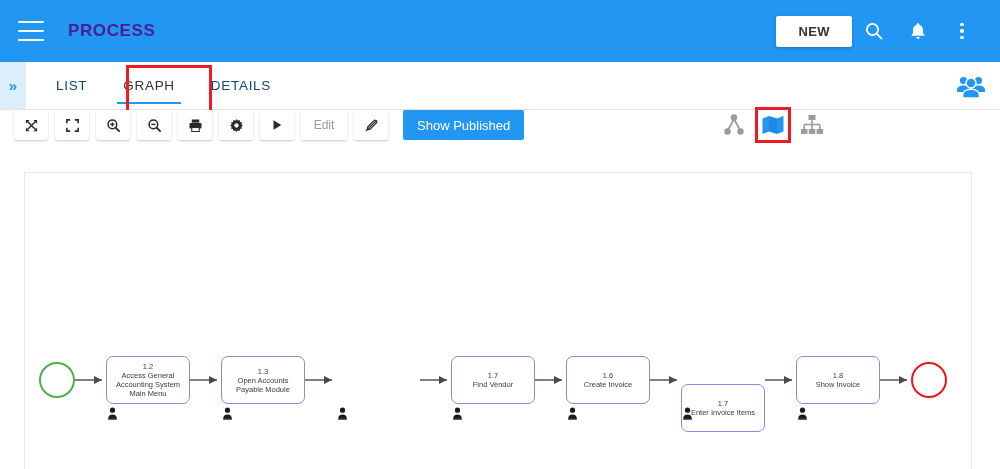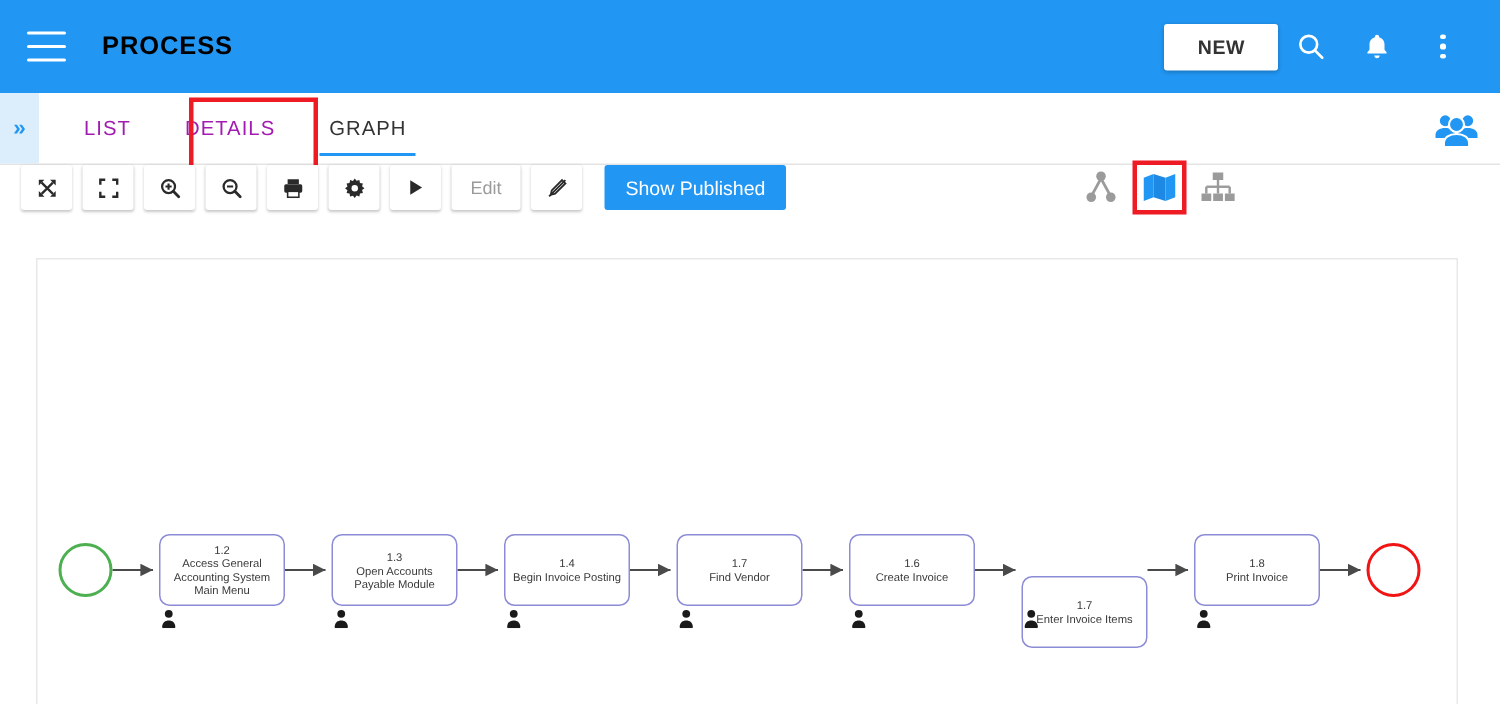--- a/index.html
+++ b/index.html
@@ -19,21 +19,21 @@
     display: flex; align-items: center;
   }
   .hamburger {
     margin-left: 18px; width: 26px; height: 20px;
     display: flex; flex-direction: column; justify-content: space-between;
     cursor: pointer;
   }
   .hamburger i { display: block; height: 2px; background: #fff; border-radius: 1px; }
   .app-title {
     margin-left: 24px;
-    color: #000000;
+    color: #4c1d95;
     font-size: 17px;
     font-weight: bold;
     letter-spacing: 0.6px;
   }
   .appbar-right {
     margin-left: auto; display: flex; align-items: center;
     margin-right: 16px; gap: 0px; justify-content: space-between;
   }
   .new-btn {
     background: #ffffff; color: #333;
@@ -64,21 +64,21 @@
     width: 26px; background: #dceefc;
     display: flex; align-items: center; justify-content: center;
     color: #2196f3; font-size: 15px; font-weight: bold;
     cursor: pointer;
   }
   .tabs { display: flex; align-items: stretch; margin-left: 12px; position: relative; }
   .tab {
     display: flex; align-items: center; justify-content: center;
     padding: 0 18px;
     font-size: 13.5px; letter-spacing: .7px;
-    color: #a21caf; cursor: pointer; position: relative;
+    color: #0c4a6e; cursor: pointer; position: relative;
   }
   .tab.active { color: #333333; font-weight: normal; }
   .tab.active::after {
     content: ""; position: absolute;
     left: 12px; right: 12px; bottom: 5px;
     height: 2.5px; background: #2196f3;
   }
   .tab-highlight {
     position: absolute; left: 88px; top: 3px;
     width: 86px; height: 50px;
@@ -188,25 +188,25 @@
     </div>
   </div>
 </div>
 
 <div class="tabbar">
   <div class="collapse-toggle">»</div>
   <div class="tabs">
     <div class="tab">
       <span>LIST</span>
     </div>
+    <div class="tab active">
+      <span>GRAPH</span>
+    </div>
     <div class="tab">
       <span>DETAILS</span>
-    </div>
-    <div class="tab active">
-      <span>GRAPH</span>
     </div>
     <div class="tab-highlight"></div>
   </div>
   <div class="people-icon">
     <svg width="30" height="24" viewBox="0 0 30 24">
       <circle cx="7.5" cy="6.5" r="3.6" fill="#2196f3"></circle>
       <circle cx="22.5" cy="6.5" r="3.6" fill="#2196f3"></circle>
       <path d="M1 16c0-3 2.9-4.6 6.5-4.6S14 13 14 16v2H1z" fill="#2196f3"></path>
       <path d="M16 16c0-3 2.9-4.6 6.5-4.6S29 13 29 16v2H16z" fill="#2196f3"></path>
       <circle cx="15" cy="9" r="5" fill="#2196f3" stroke="#fff" stroke-width="1.4"></circle>
@@ -341,24 +341,20 @@
         </svg></div>
       <div class="node" style="left: 196px; top: 183px; border-color: rgb(140, 140, 214);">
         <div class="nid">1.3</div>
         <div class="nlabel">Open Accounts Payable Module</div>
       </div>
       <div class="actor" style="left: 197px; top: 233px;"><svg width="11" height="13" viewBox="0 0 11 13">
           <circle cx="5.5" cy="3.2" r="2.6" fill="#1a1a1a"></circle>
           <path d="M1.2 11.6c0-2.6 1.9-4 4.3-4s4.3 1.4 4.3 4z" fill="#1a1a1a"></path>
           <rect x="1.2" y="11.2" width="8.6" height="1.5" fill="#1a1a1a"></rect>
         </svg></div>
-      <div class="node" style="left: 311px; top: 183px; border-color: rgb(140, 140, 214);">
-        <div class="nid">1.4</div>
-        <div class="nlabel">Begin Invoice Posting</div>
-      </div>
       <div class="actor" style="left: 312px; top: 233px;"><svg width="11" height="13" viewBox="0 0 11 13">
           <circle cx="5.5" cy="3.2" r="2.6" fill="#1a1a1a"></circle>
           <path d="M1.2 11.6c0-2.6 1.9-4 4.3-4s4.3 1.4 4.3 4z" fill="#1a1a1a"></path>
           <rect x="1.2" y="11.2" width="8.6" height="1.5" fill="#1a1a1a"></rect>
         </svg></div>
       <div class="node" style="left: 426px; top: 183px; border-color: rgb(140, 140, 214);">
         <div class="nid">1.7</div>
         <div class="nlabel">Find Vendor</div>
       </div>
       <div class="actor" style="left: 427px; top: 233px;"><svg width="11" height="13" viewBox="0 0 11 13">
@@ -379,21 +375,21 @@
         <div class="nid">1.7</div>
         <div class="nlabel">Enter Invoice Items</div>
       </div>
       <div class="actor" style="left: 657px; top: 233px;"><svg width="11" height="13" viewBox="0 0 11 13">
           <circle cx="5.5" cy="3.2" r="2.6" fill="#1a1a1a"></circle>
           <path d="M1.2 11.6c0-2.6 1.9-4 4.3-4s4.3 1.4 4.3 4z" fill="#1a1a1a"></path>
           <rect x="1.2" y="11.2" width="8.6" height="1.5" fill="#1a1a1a"></rect>
         </svg></div>
       <div class="node" style="left: 771px; top: 183px; border-color: rgb(140, 140, 214);">
         <div class="nid">1.8</div>
-        <div class="nlabel">Print Invoice</div>
+        <div class="nlabel">Show Invoice</div>
       </div>
       <div class="actor" style="left: 772px; top: 233px;"><svg width="11" height="13" viewBox="0 0 11 13">
           <circle cx="5.5" cy="3.2" r="2.6" fill="#1a1a1a"></circle>
           <path d="M1.2 11.6c0-2.6 1.9-4 4.3-4s4.3 1.4 4.3 4z" fill="#1a1a1a"></path>
           <rect x="1.2" y="11.2" width="8.6" height="1.5" fill="#1a1a1a"></rect>
         </svg></div>
       <div class="endpoint end" style="left: 886px; top: 189px;"></div>
     </div>
 </div>
 

